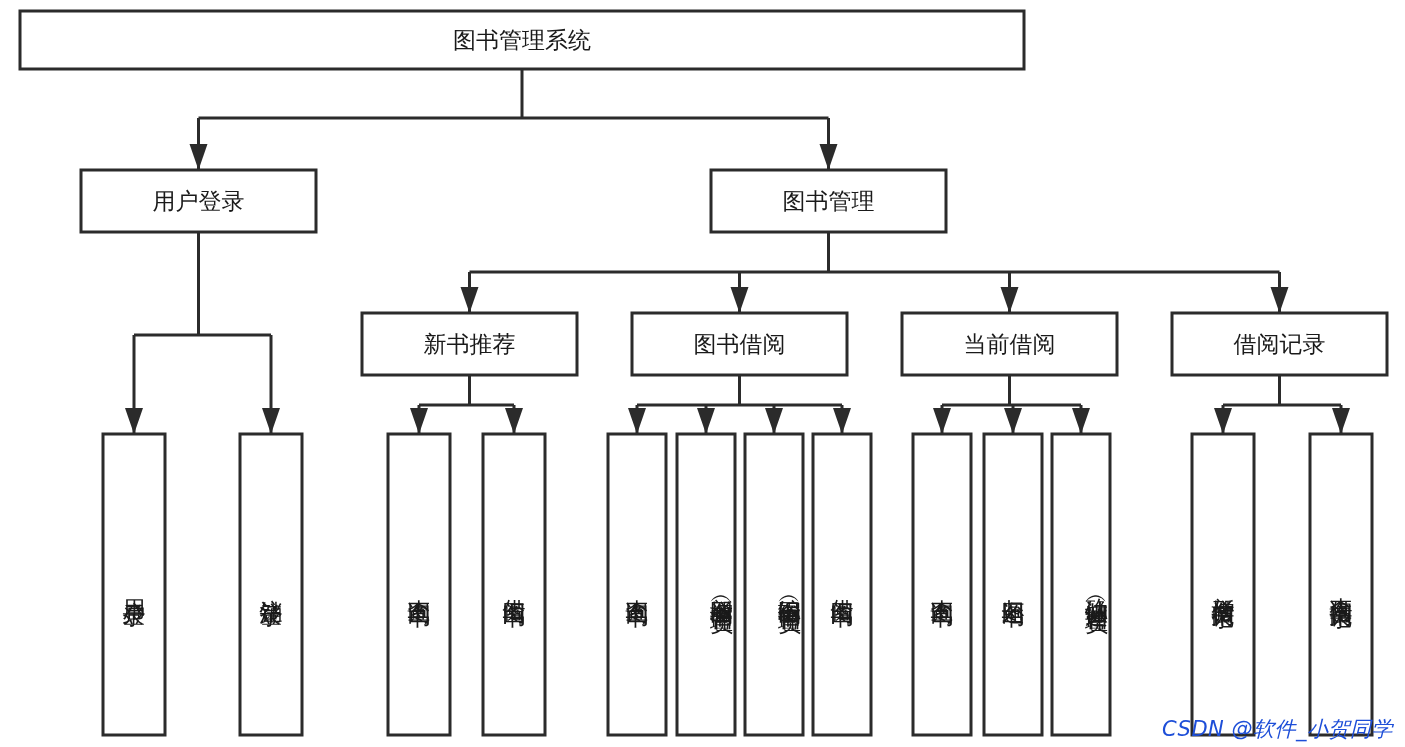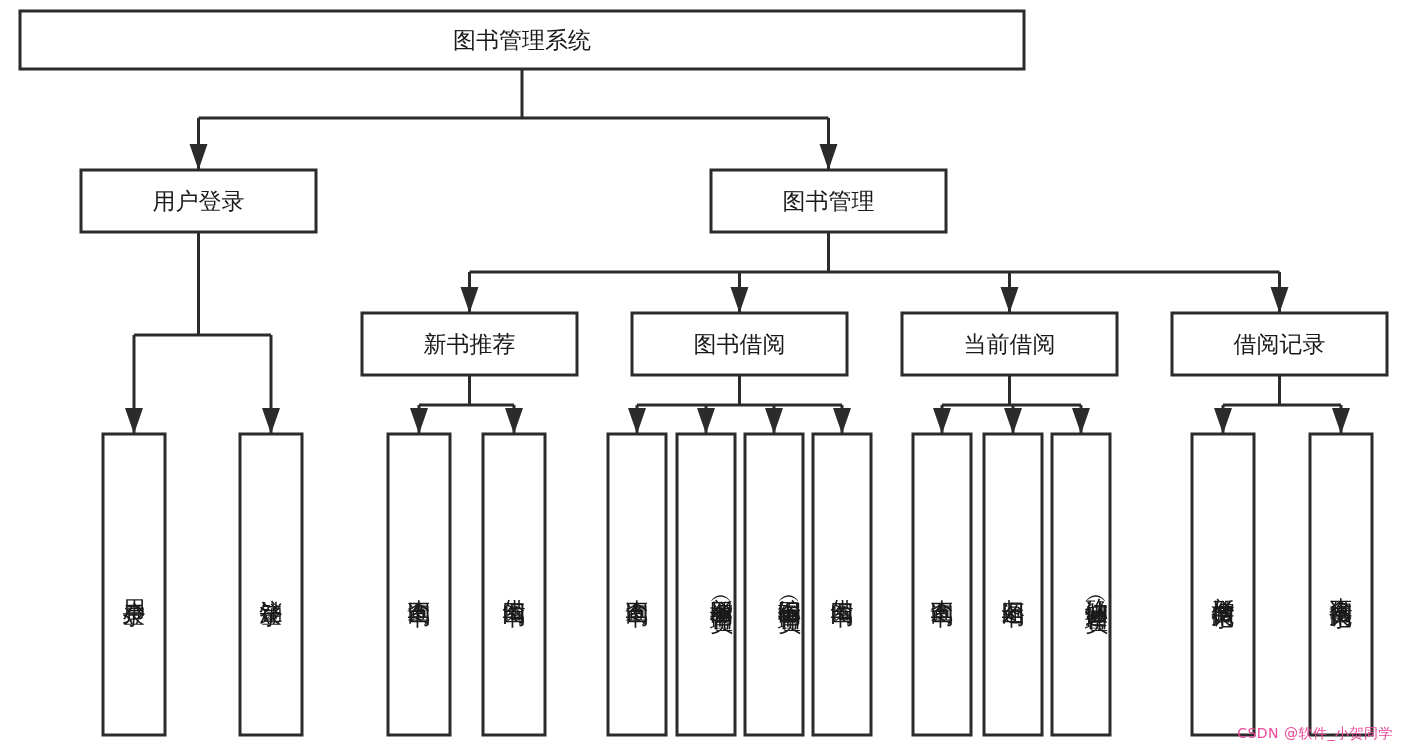--- a/index.html
+++ b/index.html
@@ -64,25 +64,26 @@
     white-space: nowrap;
     pointer-events: none;
   }
   .vlabel-holder.centered {
     align-items: center;
   }
   .watermark {
     position: absolute;
     right: 12px;
     bottom: 4px;
-    font-size: 14px;
-    color: #ec4899;
+    font-size: 21px;
+    color: #1d4ed8;
     font-family: "DejaVu Sans", "Liberation Sans", sans-serif;
     white-space: nowrap;
     letter-spacing: 0.5px;
+    font-style: italic;
   }
 </style>
 </head>
 <body>
 
 <div id="diagram-root">
 
   <svg id="tree-svg" viewBox="0 0 1405 747" xmlns="http://www.w3.org/2000/svg">
     <g id="edges-layer">
         <line x1="522" y1="69" x2="522" y2="118" class="edge-line"></line>

